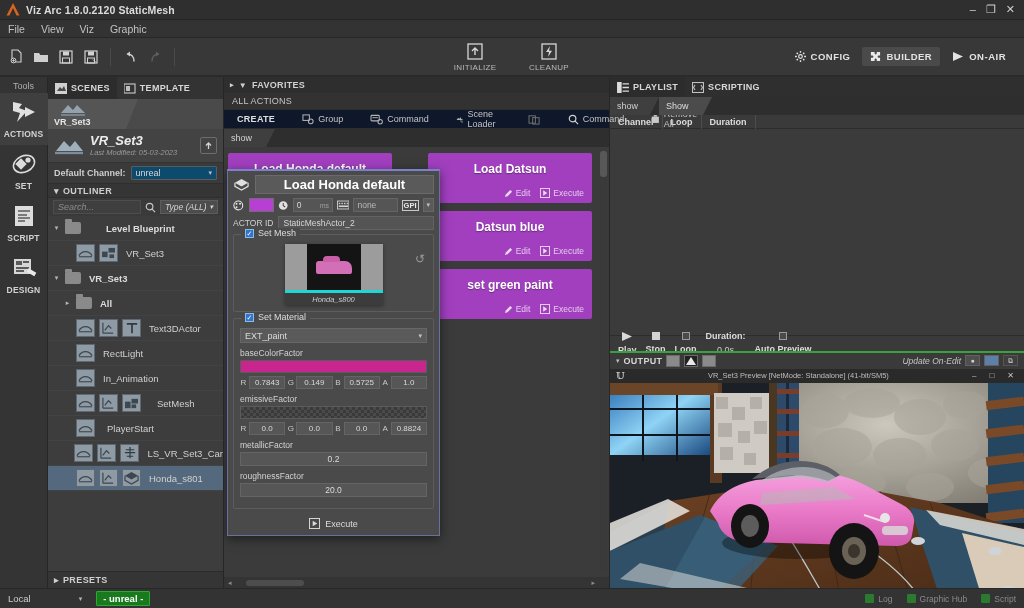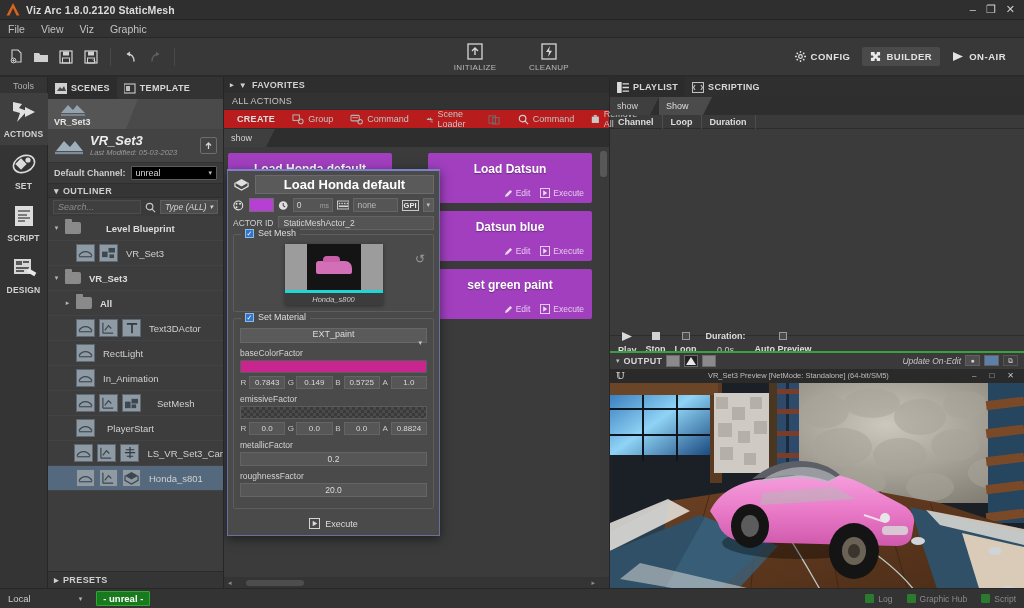--- a/index.html
+++ b/index.html
@@ -57,21 +57,21 @@
   .sc-chip{position:relative;height:30px;width:78px;background:#555;display:flex;align-items:flex-end;padding:0 0 2px 6px;}
   .sc-chip:after{content:"";position:absolute;right:-12px;top:0;border-left:12px solid #555;border-bottom:30px solid transparent;}
   .sc-chip .nm{font-size:9px;font-weight:bold;color:#e6e6e6;position:relative;z-index:2;}
   .sc-thumb{position:absolute;left:12px;top:2px;width:26px;height:16px;z-index:1;opacity:.85;}
   .sceneinfo{height:34px;background:#434343;display:flex;align-items:center;gap:6px;padding:0 6px;border-bottom:1px solid #333;}
   .sceneinfo .big{font-size:13px;font-style:italic;font-weight:bold;color:#ececec;line-height:1.05;}
   .sceneinfo .sub{font-size:7.5px;font-style:italic;color:#9a9a9a;}
   .upbtn{margin-left:auto;width:17px;height:17px;border:1px solid #6d6d6d;display:flex;align-items:center;justify-content:center;border-radius:2px;}
   .chanrow{height:20px;display:flex;align-items:center;gap:5px;padding:0 6px;background:#3a3a3a;}
   .chanrow .lab{font-size:9px;font-weight:bold;color:#cdcdcd;}
-  .sel{flex:1;height:14px;background:#000000;border:1px solid #5c5c5c;border-radius:1px;display:flex;align-items:center;padding:0 4px;font-size:9px;color:#d6d6d6;}
+  .sel{flex:1;height:14px;background:#0c4a6e;border:1px solid #5c5c5c;border-radius:1px;display:flex;align-items:center;padding:0 4px;font-size:9px;color:#d6d6d6;}
   .sel .caret{margin-left:auto;font-size:7px;color:#bdbdbd;}
   .sechead{height:15px;background:#353535;display:flex;align-items:center;gap:4px;padding:0 6px;font-size:9px;font-weight:bold;color:#cfcfcf;letter-spacing:.4px;border-top:1px solid #2e2e2e;border-bottom:1px solid #2e2e2e;}
   .searchrow{height:18px;display:flex;align-items:center;gap:4px;padding:0 5px;background:#3a3a3a;}
   .searchbox{flex:1;height:14px;background:#3f3f3f;border:1px solid #4d4d4d;display:flex;align-items:center;padding:0 4px;}
   .searchbox span{font-size:9px;font-style:italic;color:#8d8d8d;}
   .typechip{height:14px;background:#4c4c4c;border:1px solid #5c5c5c;display:flex;align-items:center;gap:3px;padding:0 4px;font-size:8.5px;font-style:italic;color:#d4d4d4;}
   .outliner{flex:1;overflow:hidden;background:#3d3d3d;}
   .orow{height:25px;display:flex;align-items:center;gap:4px;padding-left:4px;border-bottom:1px solid #434343;}
   .orow.sel-row{background:#55697e;}
   .tri{width:9px;font-size:7px;color:#b6b6b6;text-align:center;}
@@ -79,21 +79,21 @@
   .folder:before{content:"";position:absolute;left:0;top:-3px;width:7px;height:3px;background:#8a8a8a;border-radius:1px 1px 0 0;}
   .olbl{font-size:9.5px;font-weight:bold;color:#dcdcdc;}
   .olbl.plain{font-weight:normal;color:#d0d0d0;}
   .ico-sq{width:19px;height:18px;background:#8e9aa4;border:1px solid #5e6973;display:flex;align-items:center;justify-content:center;flex:0 0 19px;}
   .presets{height:17px;background:#353535;display:flex;align-items:center;gap:4px;padding:0 6px;font-size:9px;font-weight:bold;color:#cfcfcf;letter-spacing:.4px;border-top:1px solid #2b2b2b;}
 
   
   .center{flex:1;background:#323232;display:flex;flex-direction:column;min-width:0;position:relative;border-right:1px solid #262626;}
   .favrow{height:16px;background:#2e2e2e;display:flex;align-items:center;gap:5px;padding:0 6px;font-size:9px;font-weight:bold;color:#d0d0d0;letter-spacing:.3px;}
   .allact{height:16px;background:#323232;display:flex;align-items:center;padding:0 8px;font-size:9px;color:#c6c6c6;letter-spacing:.2px;}
-  .actbar{height:20px;background:#b91c1c;display:flex;align-items:center;gap:3px;padding:0 6px;border-top:1px solid #2d2d2d;border-bottom:1px solid #2d2d2d;}
+  .actbar{height:20px;background:#0f172a;display:flex;align-items:center;gap:13px;padding:0 6px;border-top:1px solid #2d2d2d;border-bottom:1px solid #2d2d2d;}
   .actbtn{display:flex;align-items:center;gap:4px;padding:0 7px;height:18px;font-size:9px;color:#c3c3c3;}
   .actbtn.strong{font-weight:bold;color:#e0e0e0;letter-spacing:.3px;}
   .showtab-row{height:18px;background:#2e2e2e;display:flex;align-items:flex-end;}
   .showtab{position:relative;height:18px;width:42px;background:#3f3f3f;display:flex;align-items:center;padding-left:7px;font-size:9px;color:#d2d2d2;}
   .showtab:after{content:"";position:absolute;right:-9px;top:0;border-left:9px solid #3f3f3f;border-bottom:18px solid transparent;}
   .cardarea{flex:1;position:relative;background:#3b3b3b;overflow:hidden;}
   .cardcol{position:absolute;top:6px;width:164px;display:flex;flex-direction:column;gap:8px;}
   .card{height:50px;border-radius:2px;position:relative;display:flex;flex-direction:column;align-items:center;justify-content:flex-start;padding-top:9px;}
   .card .ct{font-size:12px;font-weight:bold;color:#fff;text-shadow:0 1px 1px rgba(0,0,0,.35);}
   .card .crow{position:absolute;bottom:5px;left:0;right:0;display:flex;align-items:center;justify-content:flex-end;gap:10px;padding-right:8px;font-size:8.5px;color:rgba(255,255,255,.72);}
@@ -126,21 +126,21 @@
   .cb:after{content:"\2713";font-size:7px;color:#fff;line-height:1;}
   .grp-h span{font-size:9px;color:#dcdcdc;}
   .meshwrap{display:flex;justify-content:center;position:relative;}
   .meshcard{width:98px;background:#3c3c3c;box-shadow:0 1px 4px rgba(0,0,0,.4);}
   .meshimg{height:46px;background:linear-gradient(90deg,#9c9c9c 0 22%,#141414 22% 78%,#9c9c9c 78% 100%);position:relative;display:flex;align-items:center;justify-content:center;}
   .minicar{width:36px;height:13px;background:#e477c4;border-radius:3px 7px 2px 2px;position:relative;opacity:.92;}
   .minicar:before{content:"";position:absolute;left:7px;top:-5px;width:17px;height:6px;background:#d966b6;border-radius:4px 4px 0 0;}
   .meshbar{height:3px;background:#1fd6d6;}
   .meshcap{height:12px;display:flex;align-items:center;justify-content:center;font-size:7.5px;font-style:italic;color:#cdcdcd;}
   .refresh{position:absolute;right:2px;top:8px;font-size:12px;color:#9a9a9a;}
-  .selfull{height:15px;background:#5a5a5a;border:1px solid #676767;display:flex;align-items:center;padding:0 4px;font-size:9px;color:#dcdcdc;margin-bottom:5px;flex-direction:column;}
+  .selfull{height:15px;background:#5a5a5a;border:1px solid #676767;display:flex;align-items:center;padding:0 4px;font-size:9px;color:#dcdcdc;margin-bottom:5px;}
   .selfull .caret{margin-left:auto;font-size:7px;color:#c4c4c4;}
   .plabel{font-size:8.5px;color:#d2d2d2;margin-bottom:2px;}
   .colorbar{height:13px;margin-bottom:3px;border:1px solid #5b5b5b;}
   .rgba{display:flex;align-items:center;gap:2px;margin-bottom:5px;}
   .rgba .ch{font-size:8px;color:#c9c9c9;width:7px;text-align:center;}
   .rgba .val{flex:1;height:13px;background:#565656;border:1px solid #646464;display:flex;align-items:center;justify-content:center;font-size:8px;color:#dadada;}
   .fullval{height:14px;background:#565656;border:1px solid #646464;display:flex;align-items:center;justify-content:center;font-size:8.5px;color:#dcdcdc;margin-bottom:5px;}
   .exec{display:flex;align-items:center;justify-content:center;gap:5px;padding-top:3px;font-size:9px;color:#dcdcdc;}
 
   
@@ -980,21 +980,21 @@
         </span>
         <span class="ob-ico"></span>
         <span class="upd">Update On-Edit</span>
         <span class="ob-tog">●</span>
         <span class="ob-tog blue"></span>
         <span class="ob-tog" style="background:#3f3f3f;border-color:#555">⧉</span>
       </div>
 
       <div class="ue-title">
         <span class="uelogo">𝕌</span>
-        <span class="uet">VR_Set3 Preview [NetMode: Standalone]  (64-bit/SM5)</span>
+        <span class="uet">VR_Set3 Preview [NetMode: Standalone]  (41-bit/SM5)</span>
         <span class="uew">
           <span>–</span>
           <span>□</span>
           <span>✕</span>
         </span>
       </div>
 
       <div class="viewport">
         <svg width="414" height="215" viewBox="0 0 414 215" preserveAspectRatio="none">
           <defs>

